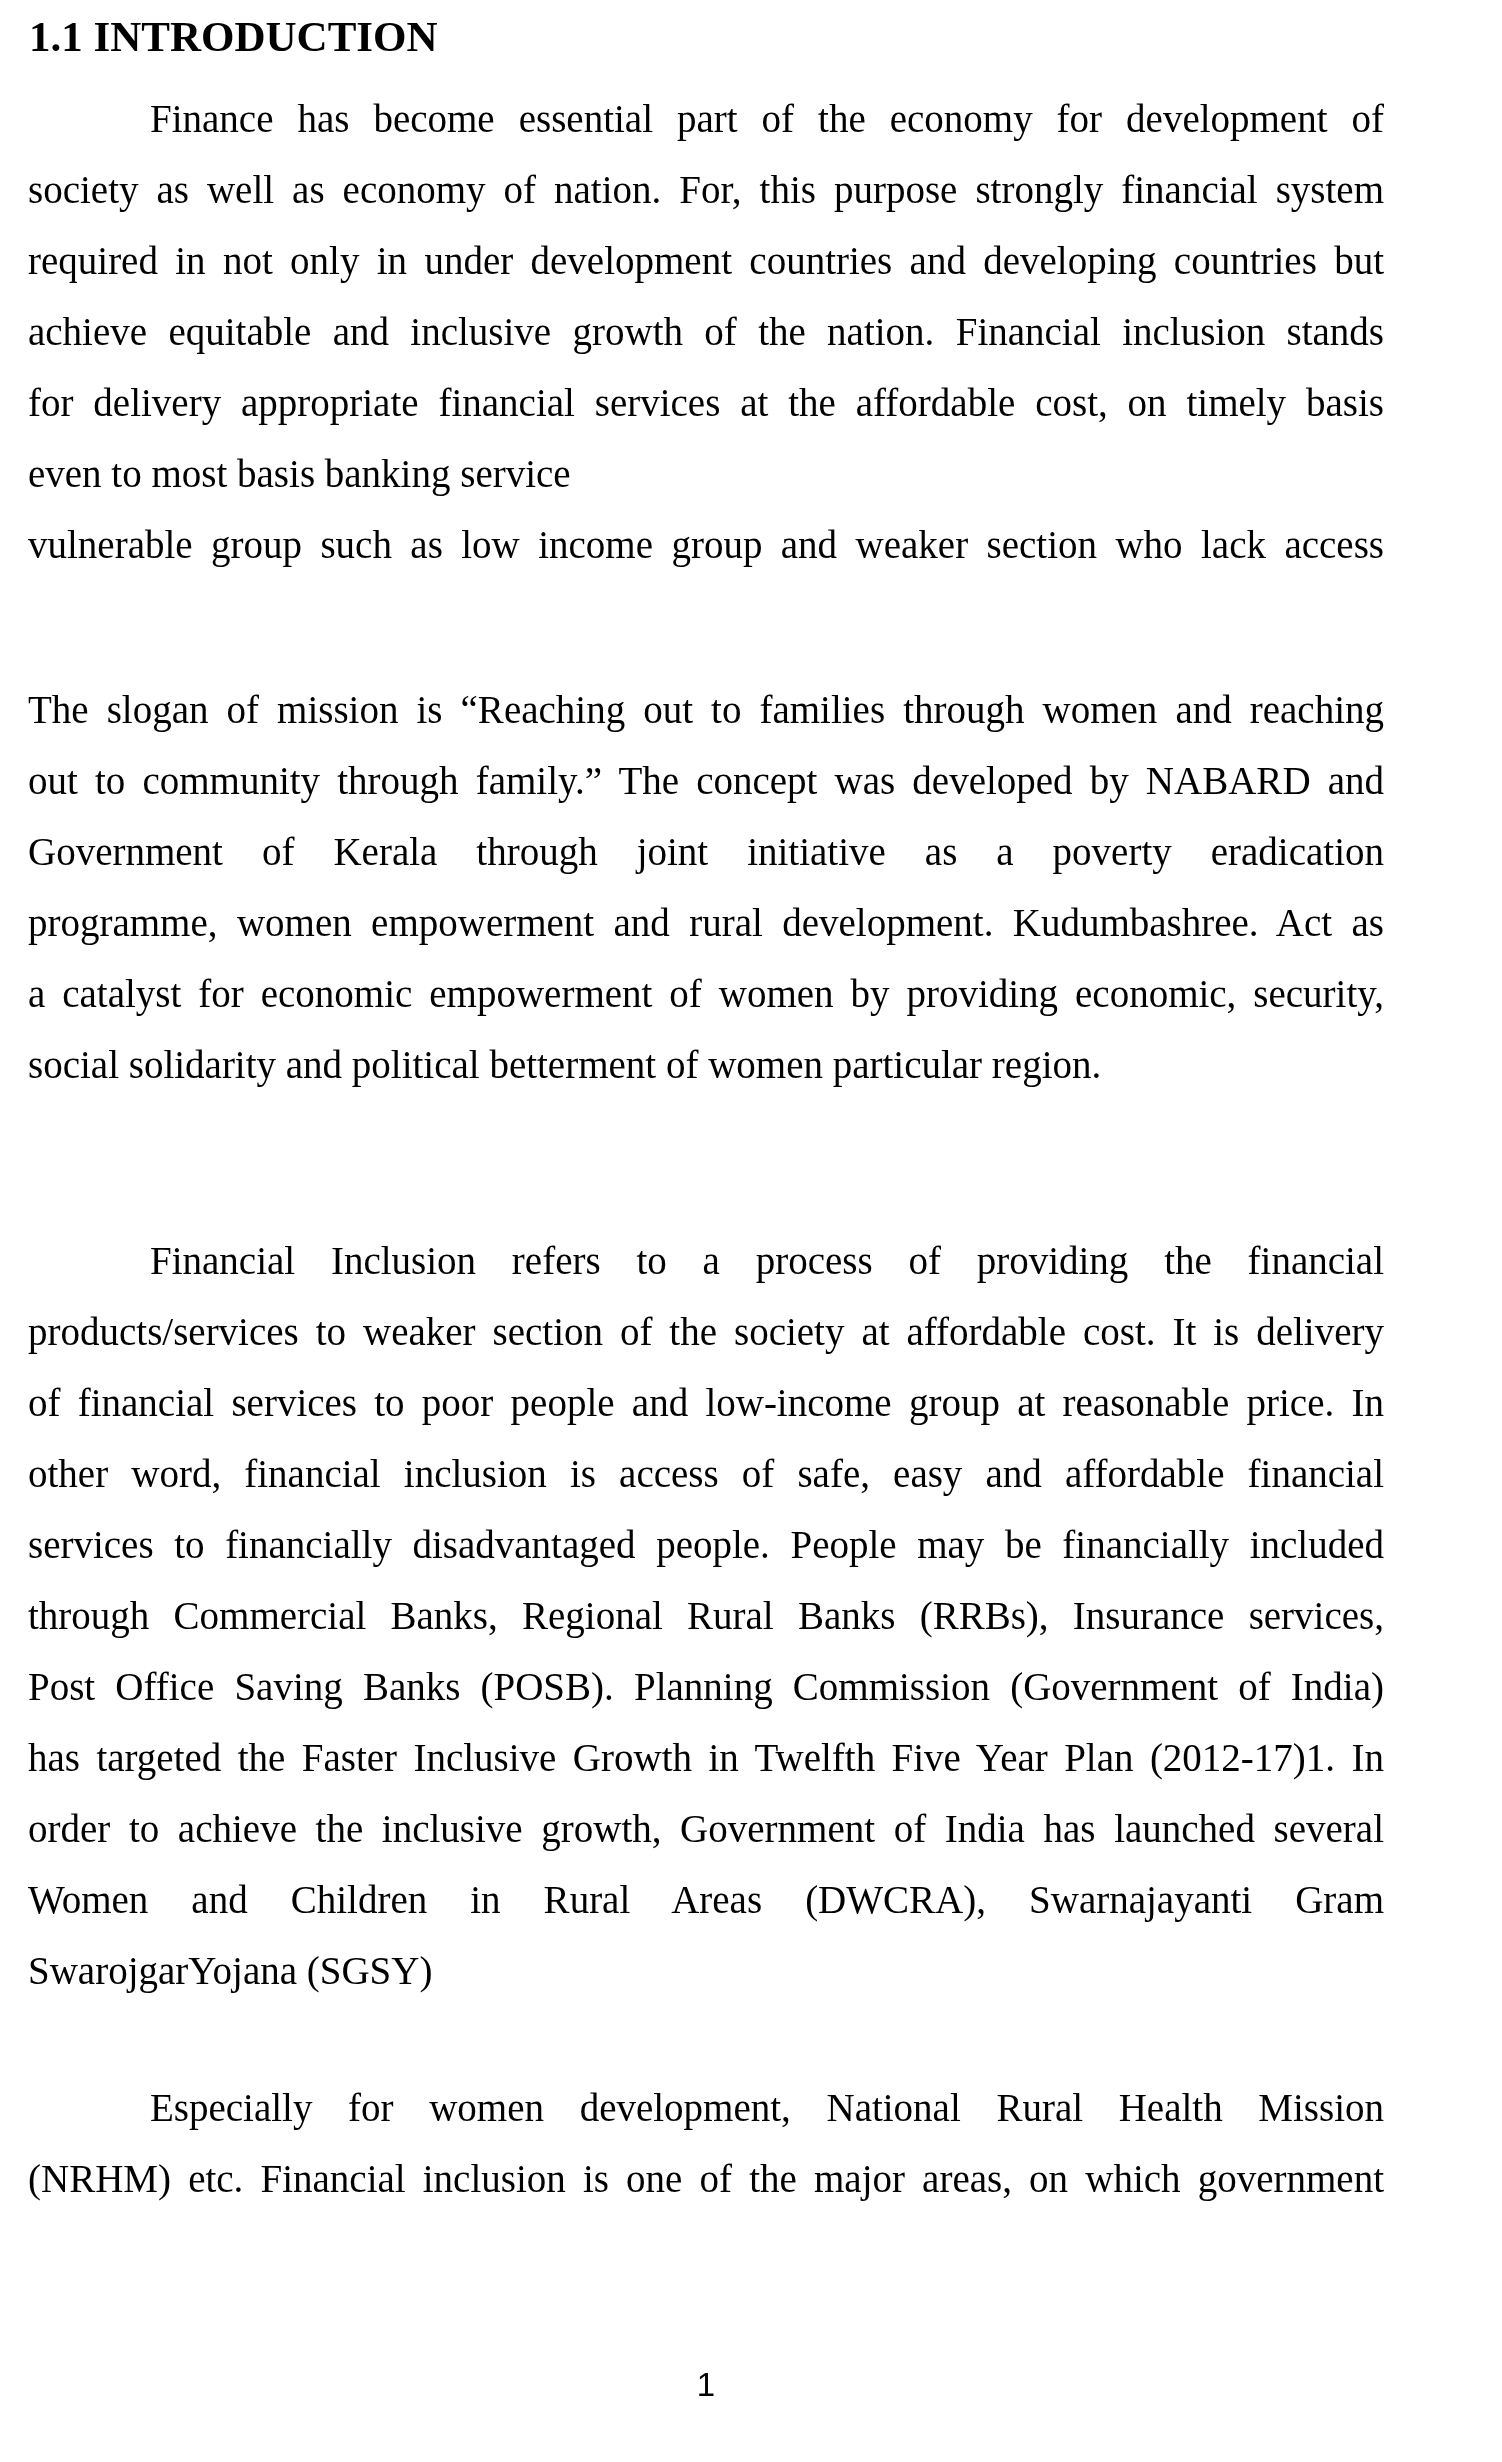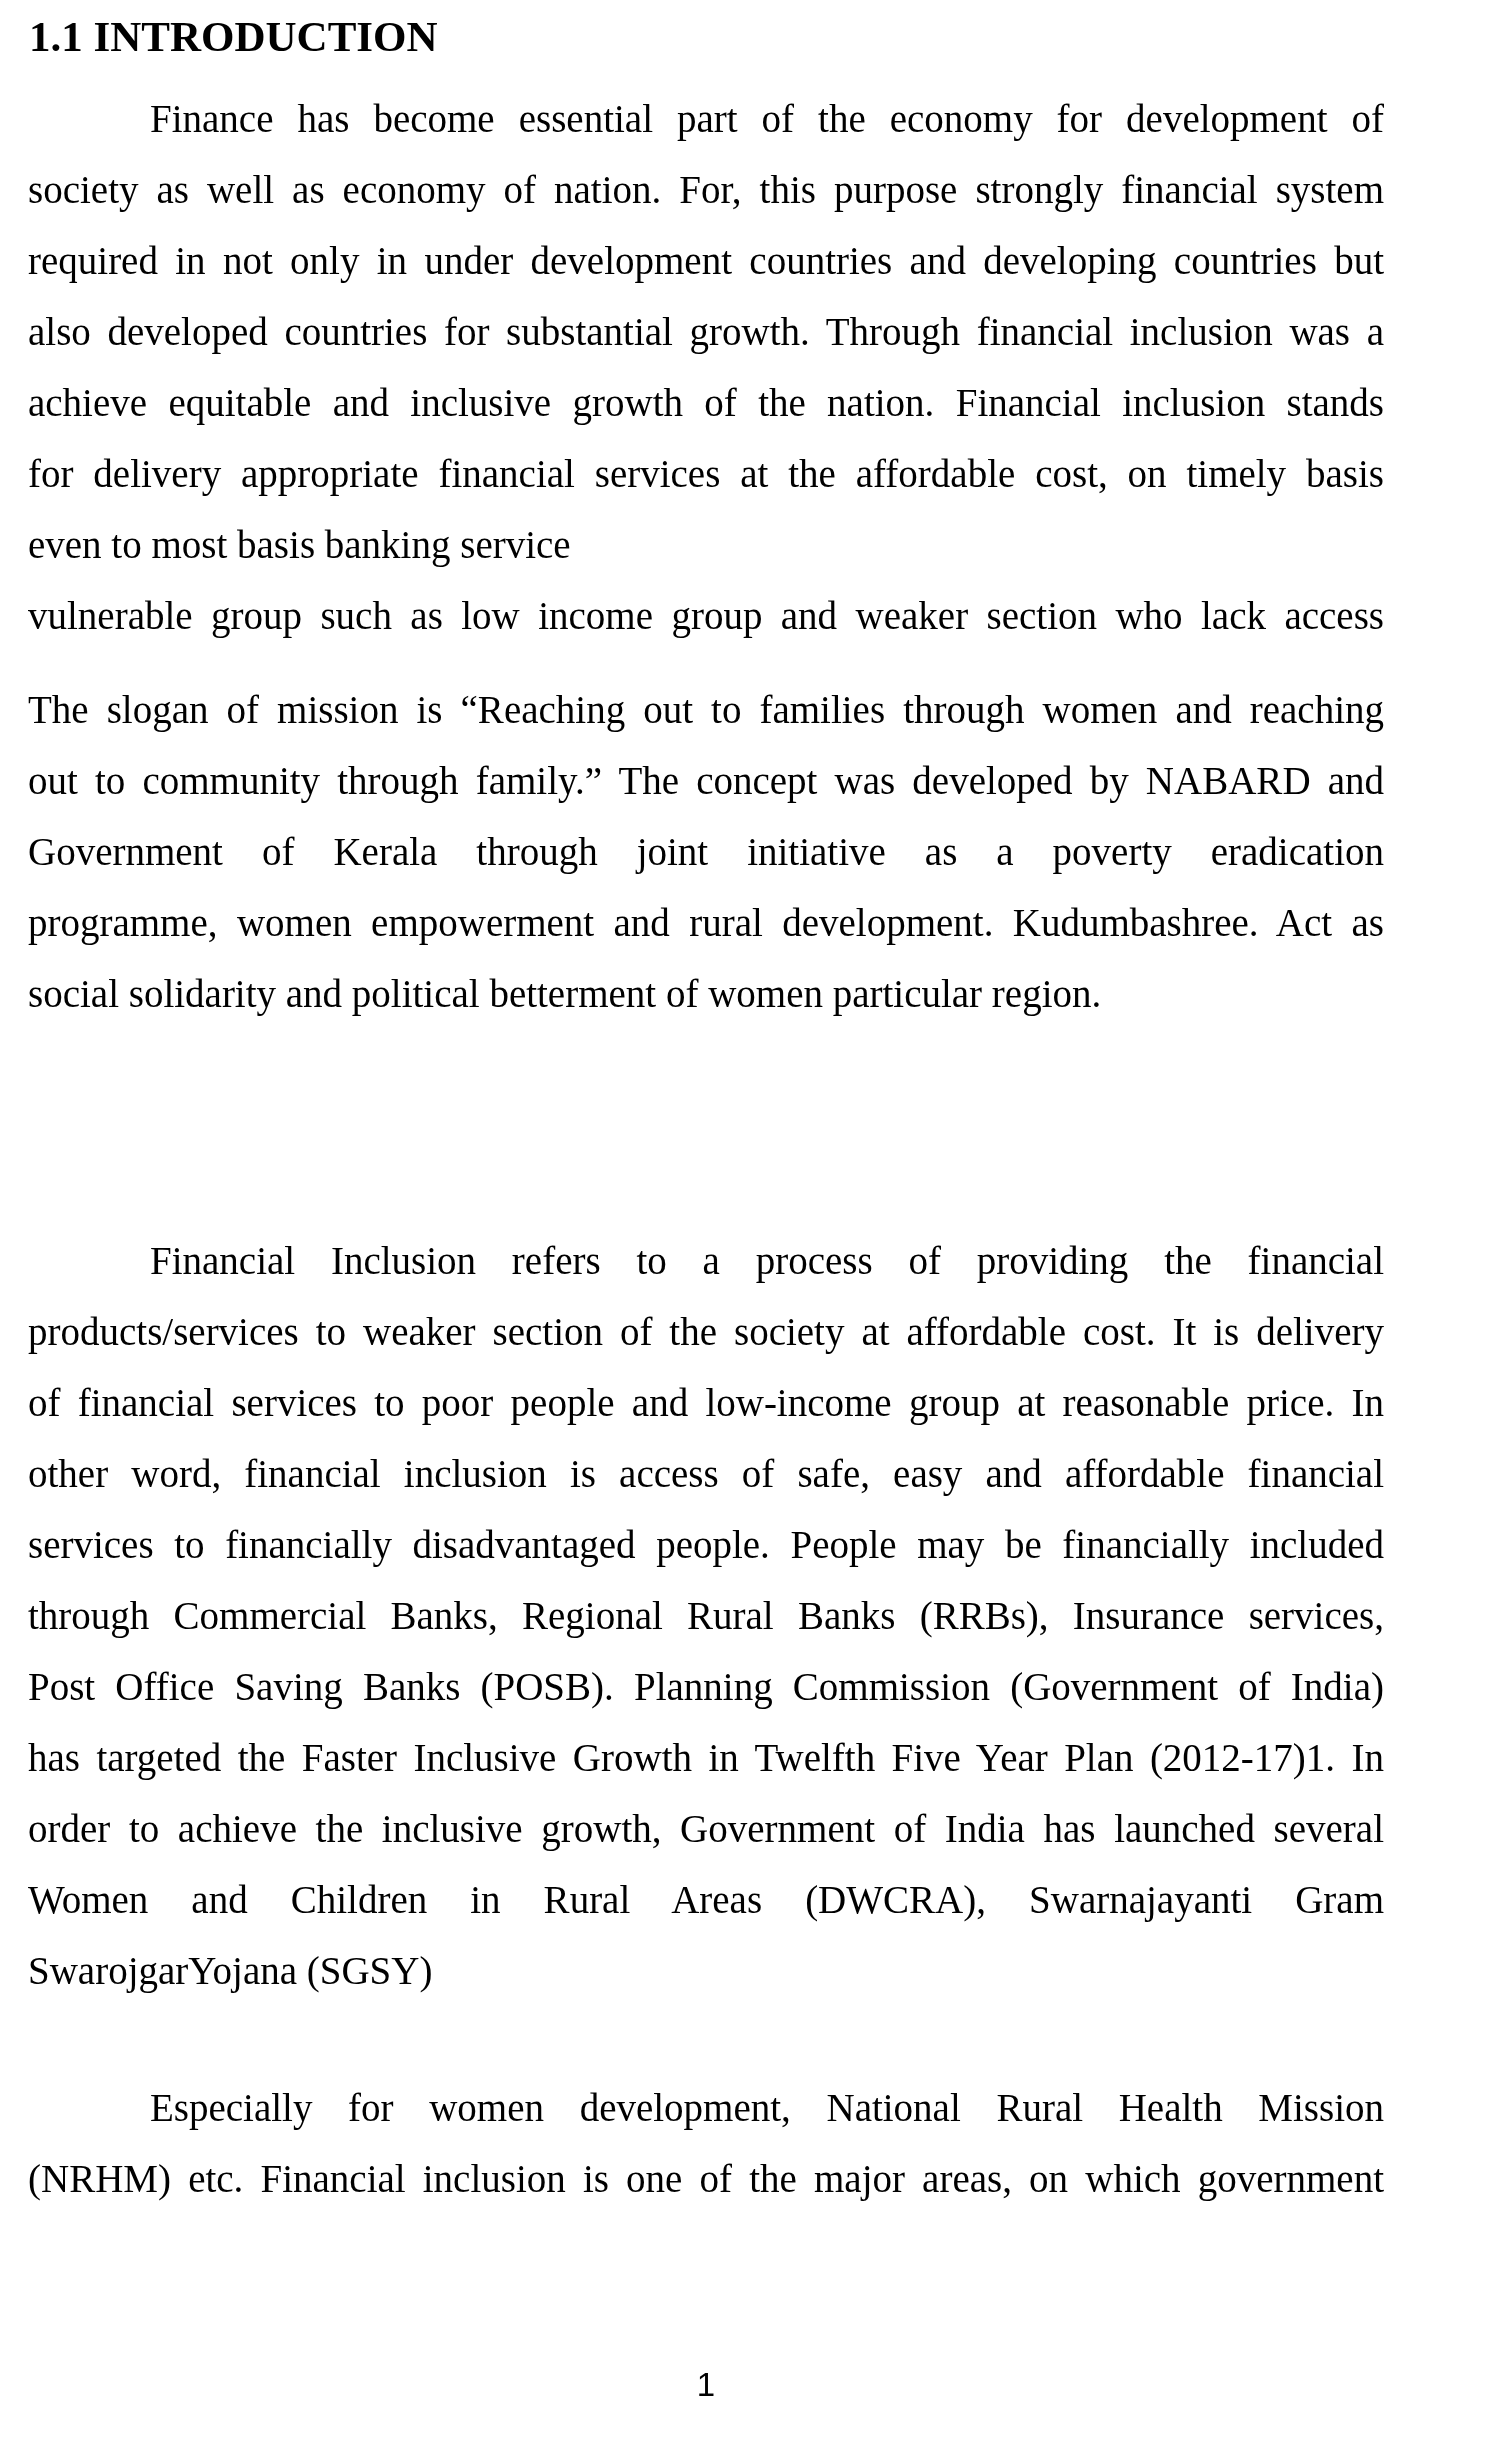--- a/index.html
+++ b/index.html
@@ -70,32 +70,32 @@
 <body>
 
 <div class="page">
 
   <h1 class="heading">1.1 INTRODUCTION</h1>
 
   <div class="para" id="para-1">
     <span class="line first">Finance has become essential part of the economy for development of</span>
     <span class="line">society as well as economy of nation. For, this purpose strongly financial system</span>
     <span class="line">required in not only in under development countries and developing countries but</span>
-    <span class="line">also developed countries for substantial growth. Through financial inclusion was a</span>
     <span class="line">achieve equitable and inclusive growth of the nation. Financial inclusion stands</span>
     <span class="line">for delivery appropriate financial services at the affordable cost, on timely basis</span>
     <span class="line last">even to most basis banking service</span>
     <span class="line">vulnerable group such as low income group and weaker section who lack access</span>
   </div>
 
   <div class="para" id="para-2">
     <span class="line">The slogan of mission is “Reaching out to families through women and reaching</span>
     <span class="line">out to community through family.” The concept was developed by NABARD and</span>
     <span class="line">Government of Kerala through joint initiative as a poverty eradication</span>
     <span class="line">programme, women empowerment and rural development. Kudumbashree. Act as</span>
+    <span class="line">a catalyst for economic empowerment of women by providing economic, security,</span>
     <span class="line last">social solidarity and political betterment of women particular region.</span>
   </div>
 
   <div class="para" id="para-3">
     <span class="line first">Financial Inclusion refers to a process of providing the financial</span>
     <span class="line">products/services to weaker section of the society at affordable cost. It is delivery</span>
     <span class="line">of financial services to poor people and low-income group at reasonable price. In</span>
     <span class="line">other word, financial inclusion is access of safe, easy and affordable financial</span>
     <span class="line">services to financially disadvantaged people. People may be financially included</span>
     <span class="line">through Commercial Banks, Regional Rural Banks (RRBs), Insurance services,</span>

